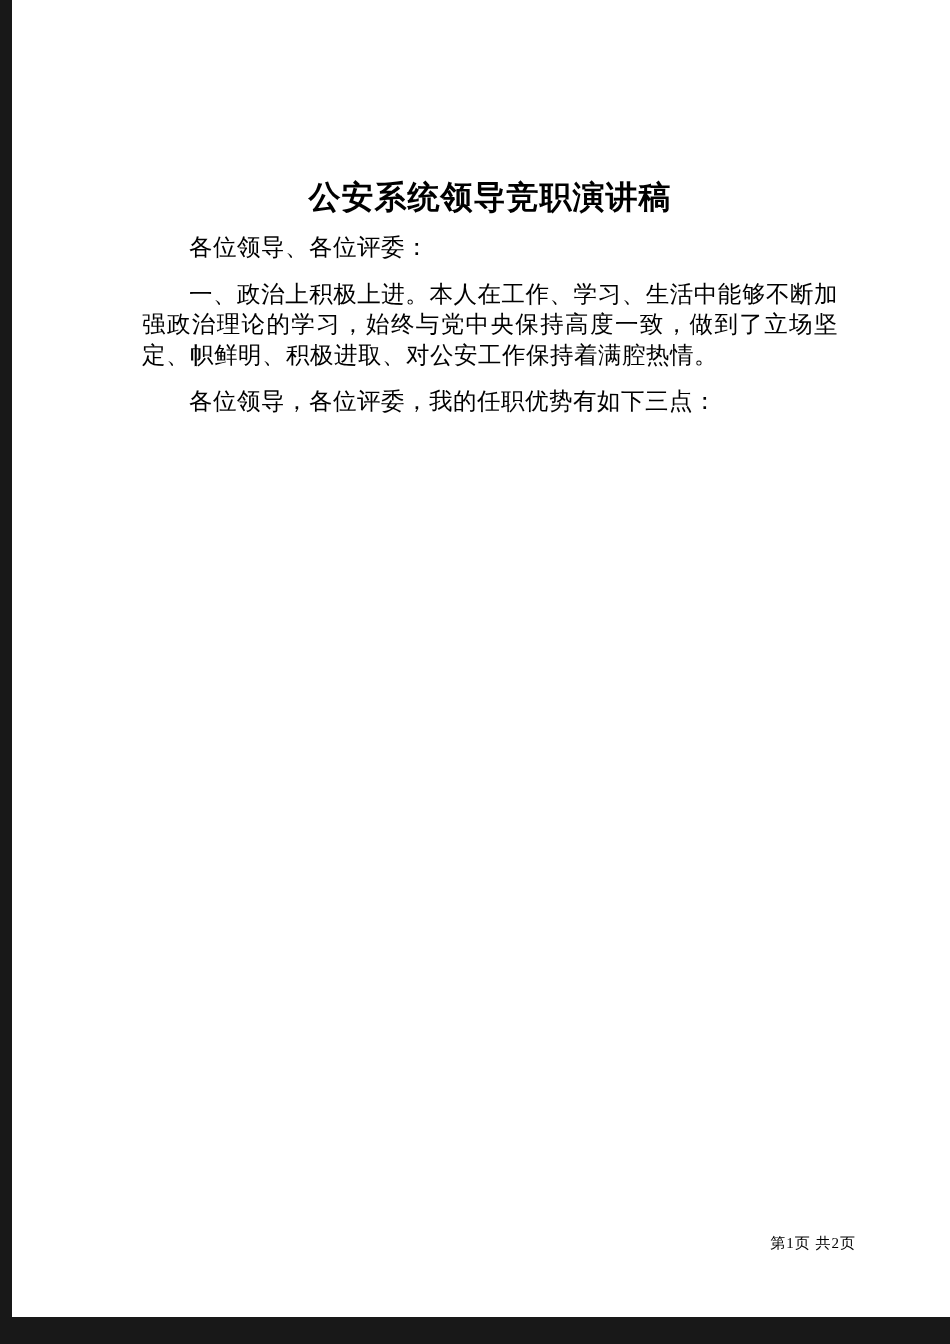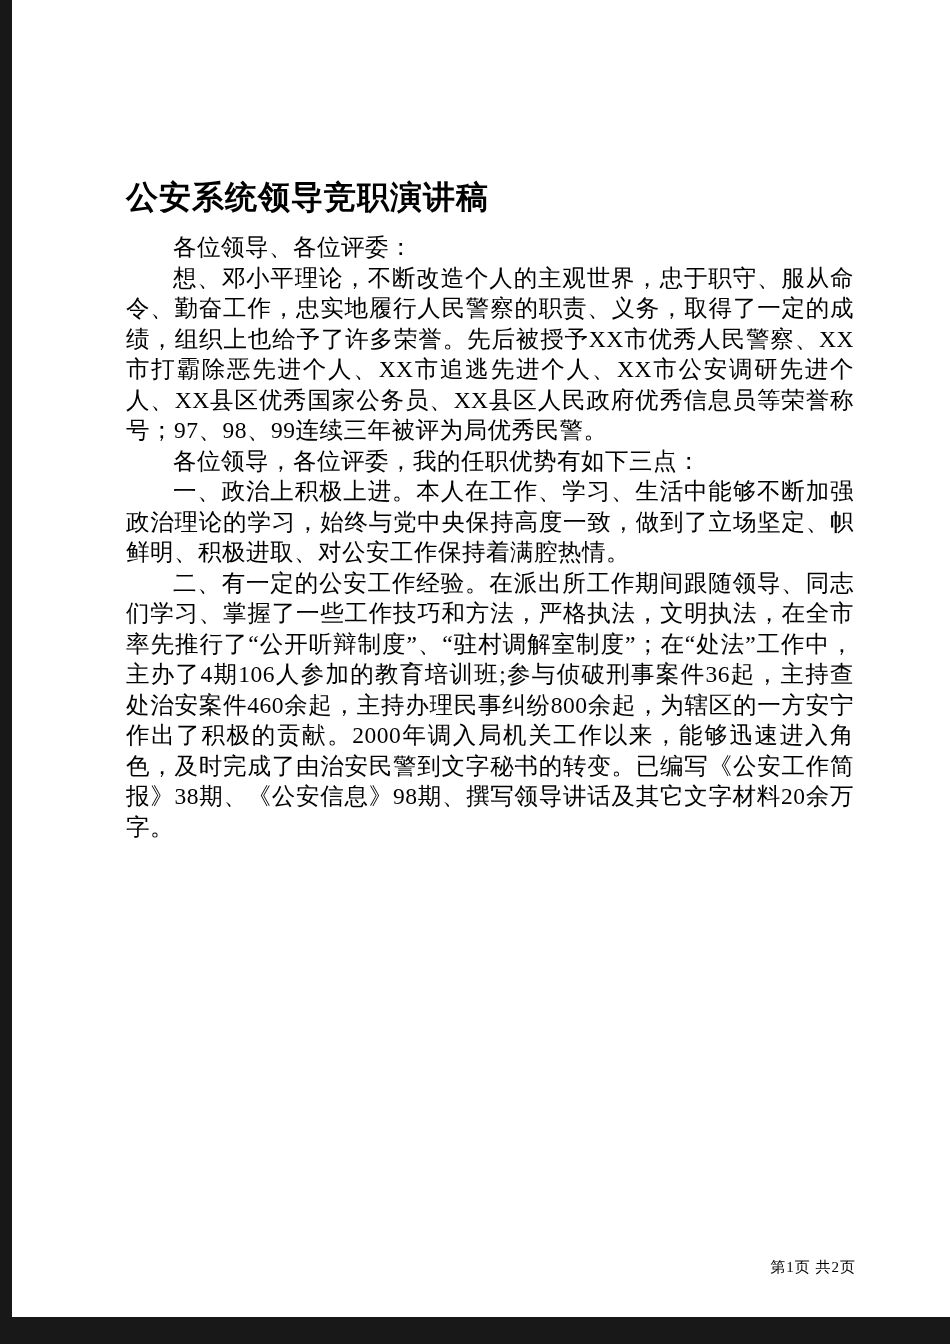--- a/index.html
+++ b/index.html
@@ -42,61 +42,59 @@
     position: absolute;
     left: 12px;
     top: 0;
     width: 938px;
     height: 1317px;
     background: #ffffff;
     z-index: 1;
   }
   .doc-title {
     margin: 178px 96px 16px 114px;
-    text-align: left;
+    text-align: center;
     font-size: 32px;
     font-weight: bold;
     letter-spacing: 1px;
     line-height: 1.2;
   }
   .doc-body {
     margin: 0 96px 0 114px;
   }
   .doc-body p {
-    margin: 0;
+    margin: 16px;
     font-size: 23.5px;
     line-height: 30.5px;
     text-align: justify;
     text-indent: 2em;
     letter-spacing: 0.5px;
     word-break: break-all;
   }
   .page-footer {
     position: absolute;
     right: 94px;
-    bottom: 40px;
+    bottom: 64px;
     font-size: 15px;
     letter-spacing: 1px;
   }
 </style>
 </head>
 <body>
 
 <div class="viewport">
 
   <div class="page">
 
     <h1 class="doc-title">公安系统领导竞职演讲稿</h1>
 
     <div class="doc-body">
       <p>各位领导、各位评委：</p>
-      <p>想、邓小平理论，不断改造个人的主观世界，忠于职守、服从命令、勤奋工作，忠实地履行人民警察的职责、义务，取得了一定的成绩，组织上也给予了许多荣誉。先后被授予XX市优秀人民警察、XX市打霸除恶先进个人、XX市追逃先进个人、XX市公安调研先进个人、XX县区优秀国家公务员、XX县区人民政府优秀信息员等荣誉称号；97、98、99连续三年被评为局优秀民警。</p>
+      <p>一、政治上积极上进。本人在工作、学习、生活中能够不断加强政治理论的学习，始终与党中央保持高度一致，做到了立场坚定、帜鲜明、积极进取、对公安工作保持着满腔热情。</p>
       <p>各位领导，各位评委，我的任职优势有如下三点：</p>
-      <p>一、政治上积极上进。本人在工作、学习、生活中能够不断加强政治理论的学习，始终与党中央保持高度一致，做到了立场坚定、帜鲜明、积极进取、对公安工作保持着满腔热情。</p>
-      <p>二、有一定的公安工作经验。在派出所工作期间跟随领导、同志们学习、掌握了一些工作技巧和方法，严格执法，文明执法，在全市率先推行了“公开听辩制度”、“驻村调解室制度”；在“处法”工作中，主办了4期106人参加的教育培训班;参与侦破刑事案件36起，主持查处治安案件460余起，主持办理民事纠纷800余起，为辖区的一方安宁作出了积极的贡献。2000年调入局机关工作以来，能够迅速进入角色，及时完成了由治安民警到文字秘书的转变。已编写《公安工作简报》38期、《公安信息》98期、撰写领导讲话及其它文字材料20余万字。</p>
     </div>
 
     <div class="page-footer">第1页 共2页</div>
 
   </div>
 
   <div class="edge-left"></div>
   <div class="edge-bottom"></div>
 
 </div>

